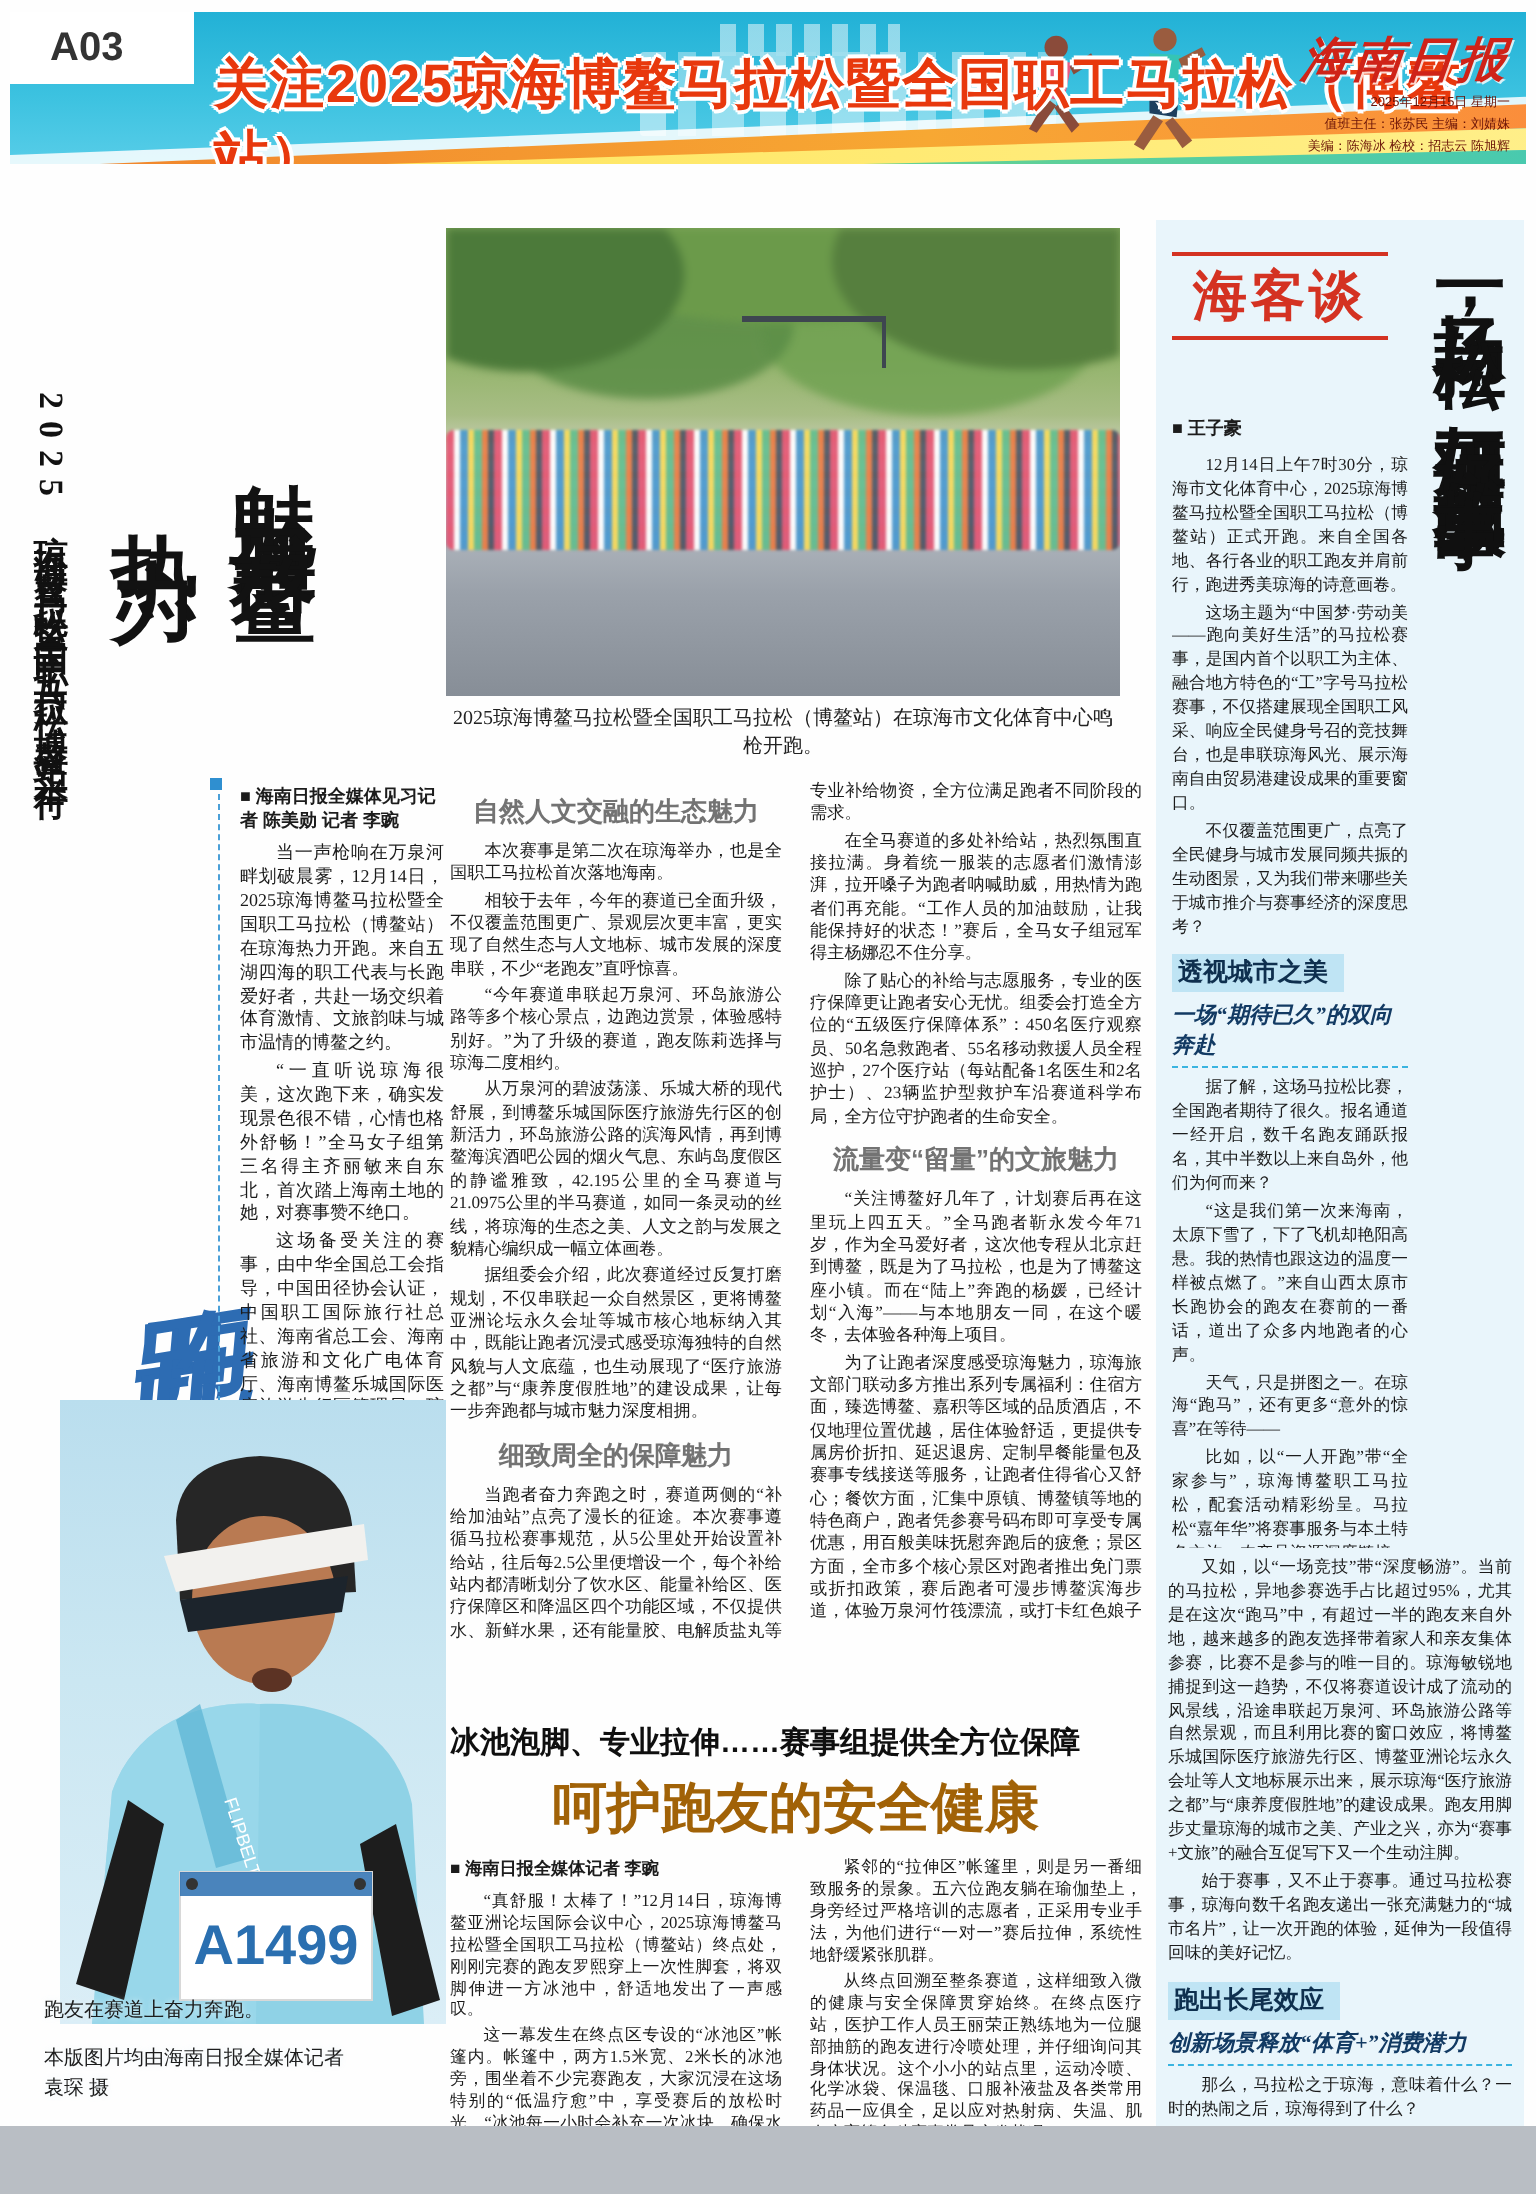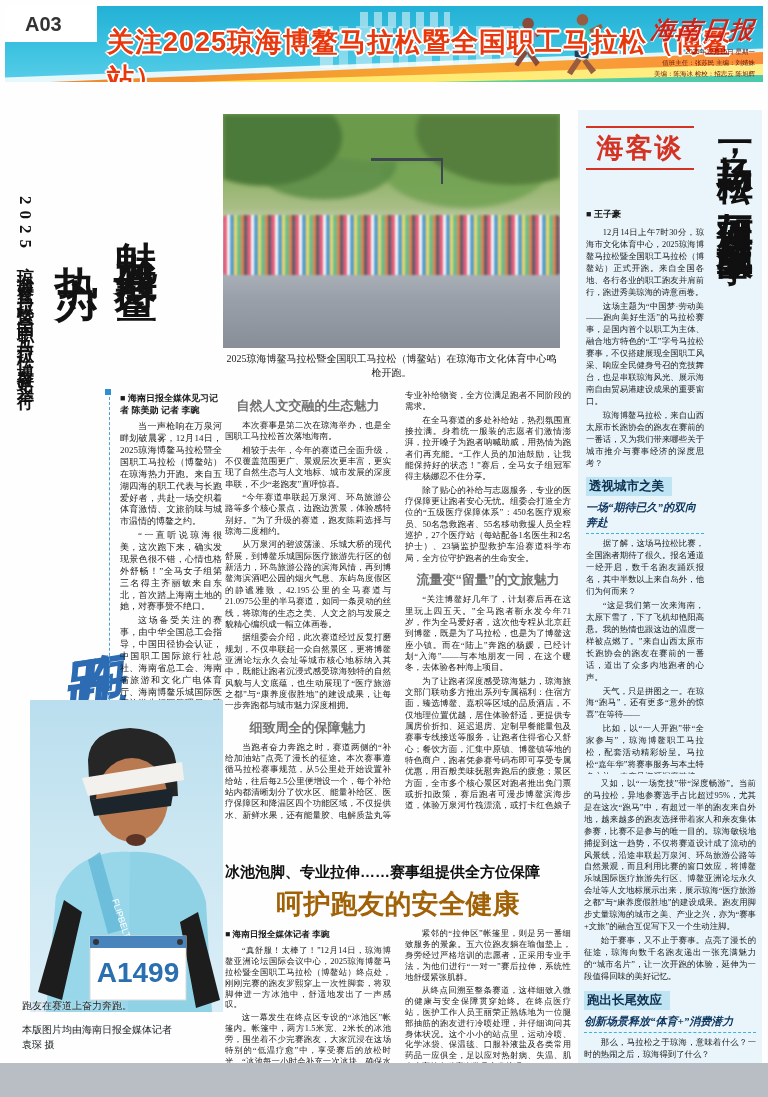--- a/index.html
+++ b/index.html
@@ -215,31 +215,31 @@
 
   <div class="commentary">
     <div class="vertical-headline">一场马拉松，如何讲好一座城的故事</div>
     <div class="haiketan">
       <span class="haiketan-text">海客谈</span>
     </div>
     <div class="cmt-narrow">
       <div class="cmt-byline">■ 王子豪</div>
       <p class="body">12月14日上午7时30分，琼海市文化体育中心，2025琼海博鳌马拉松暨全国职工马拉松（博鳌站）正式开跑。来自全国各地、各行各业的职工跑友并肩前行，跑进秀美琼海的诗意画卷。</p>
       <p class="body">这场主题为“中国梦·劳动美——跑向美好生活”的马拉松赛事，是国内首个以职工为主体、融合地方特色的“工”字号马拉松赛事，不仅搭建展现全国职工风采、响应全民健身号召的竞技舞台，也是串联琼海风光、展示海南自由贸易港建设成果的重要窗口。</p>
-      <p class="body">琼海博鳌马拉松，来自山西太原市长跑协会的跑友在赛前的一番话，又为我们带来哪些关于城市推介与赛事经济的深度思考？</p>
+      <p class="body">不仅覆盖范围更广，点亮了全民健身与城市发展同频共振的生动图景，又为我们带来哪些关于城市推介与赛事经济的深度思考？</p>
       <div class="cmt-heading">透视城市之美</div>
       <div class="cmt-sub">一场“期待已久”的双向奔赴</div>
       <p class="body">据了解，这场马拉松比赛，全国跑者期待了很久。报名通道一经开启，数千名跑友踊跃报名，其中半数以上来自岛外，他们为何而来？</p>
       <p class="body">“这是我们第一次来海南，太原下雪了，下了飞机却艳阳高悬。我的热情也跟这边的温度一样被点燃了。”来自山西太原市长跑协会的跑友在赛前的一番话，道出了众多内地跑者的心声。</p>
       <p class="body">天气，只是拼图之一。在琼海“跑马”，还有更多“意外的惊喜”在等待——</p>
       <p class="body">比如，以“一人开跑”带“全家参与”，琼海博鳌职工马拉松，配套活动精彩纷呈。马拉松“嘉年华”将赛事服务与本土特色文旅、农产品资源深度链接，为跑友及其亲友带来“参赛+游览”一站式体验，吸引跑友及亲友深度参与，感悟当地风土人情；举办“百年工运·红色传承”主题晚会，呈现红色经典文艺盛宴，让跑友及亲友在参赛之余，领略独具一格的地方文化内涵，为竞技赛事添加人间烟火气，展现一座城的“多面精彩”，“跑马”就超越了输赢的意义，在赛场之外带给跑友不一样的新鲜感、体验感。</p>
     </div>
     <div class="cmt-wide">
       <p class="body">又如，以“一场竞技”带“深度畅游”。当前的马拉松，异地参赛选手占比超过95%，尤其是在这次“跑马”中，有超过一半的跑友来自外地，越来越多的跑友选择带着家人和亲友集体参赛，比赛不是参与的唯一目的。琼海敏锐地捕捉到这一趋势，不仅将赛道设计成了流动的风景线，沿途串联起万泉河、环岛旅游公路等自然景观，而且利用比赛的窗口效应，将博鳌乐城国际医疗旅游先行区、博鳌亚洲论坛永久会址等人文地标展示出来，展示琼海“医疗旅游之都”与“康养度假胜地”的建设成果。跑友用脚步丈量琼海的城市之美、产业之兴，亦为“赛事+文旅”的融合互促写下又一个生动注脚。</p>
-      <p class="body">始于赛事，又不止于赛事。点亮了漫长的征途，琼海向数千名跑友递出一张充满魅力的“城市名片”，让一次开跑的体验，延伸为一段值得回味的美好记忆。</p>
+      <p class="body">始于赛事，又不止于赛事。通过马拉松赛事，琼海向数千名跑友递出一张充满魅力的“城市名片”，让一次开跑的体验，延伸为一段值得回味的美好记忆。</p>
       <div class="cmt-heading">跑出长尾效应</div>
       <div class="cmt-sub">创新场景释放“体育+”消费潜力</div>
       <p class="body">那么，马拉松之于琼海，意味着什么？一时的热闹之后，琼海得到了什么？</p>
       <p class="body">今年8月，国务院办公厅印发《关于释放体育消费潜力进一步推进体育产业高质量发展的意见》，其中提出，“开展商旅文体健联动，促进赛、展、节、演一体谋划、一体开展，丰富产业业态。”创新消费场景，丰富产业业态，是提振消费的重要手段。对此，琼海发力“以赛兴业”，结合跑友消费需求，挖掘文旅、康养等领域特色资源与“跑马”“嫁接”，打造出“体育+”多元消费新场景，跑出赛事经济的长尾效应——</p>
       
       
       
       
       
       

